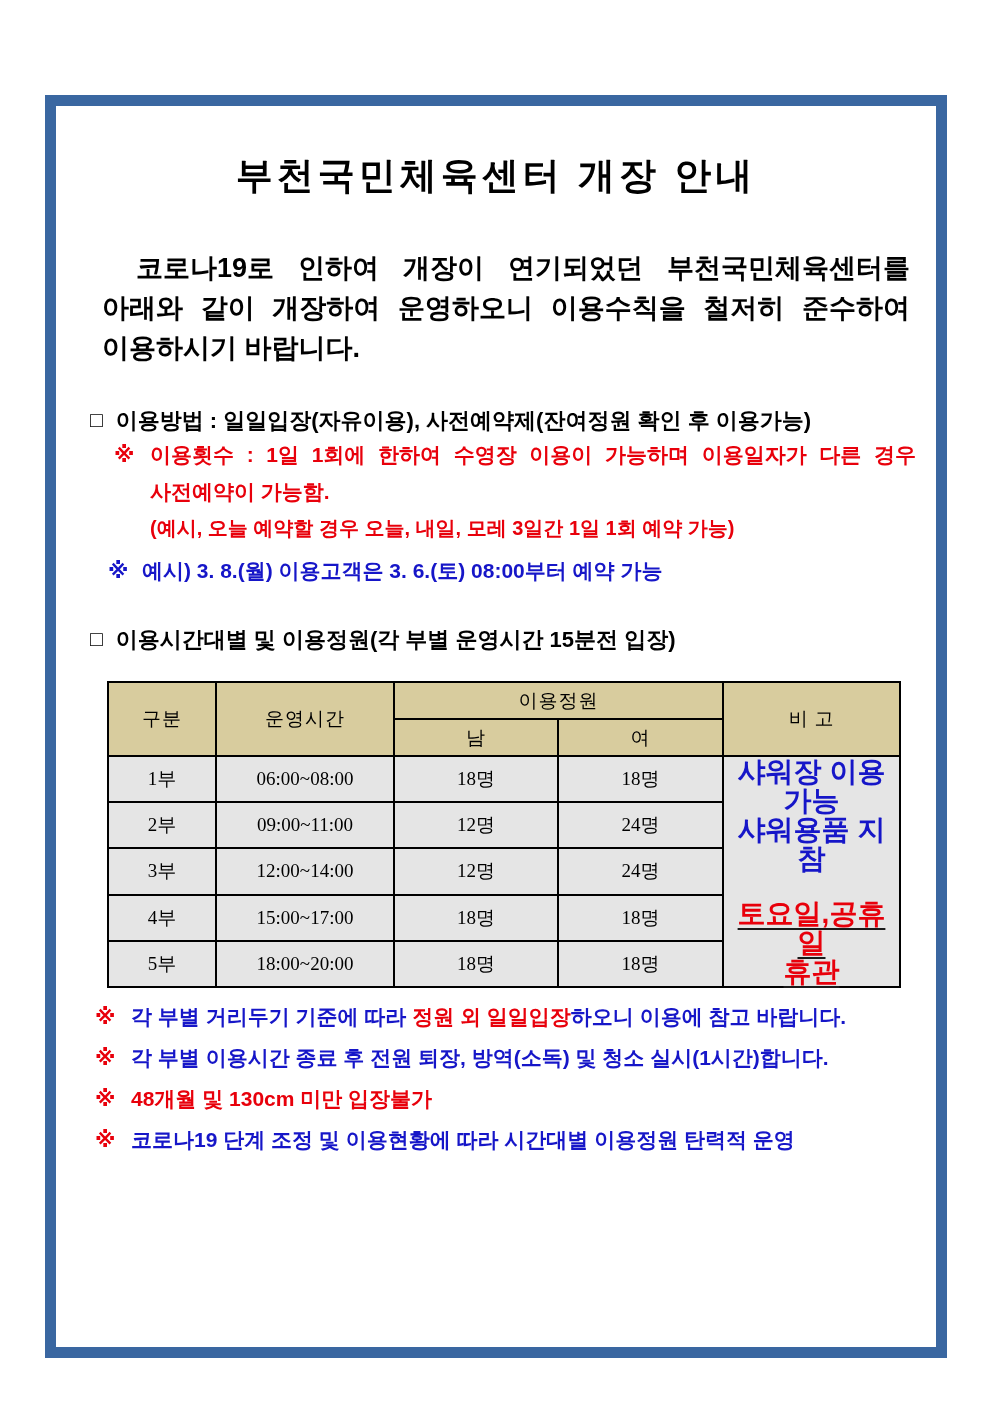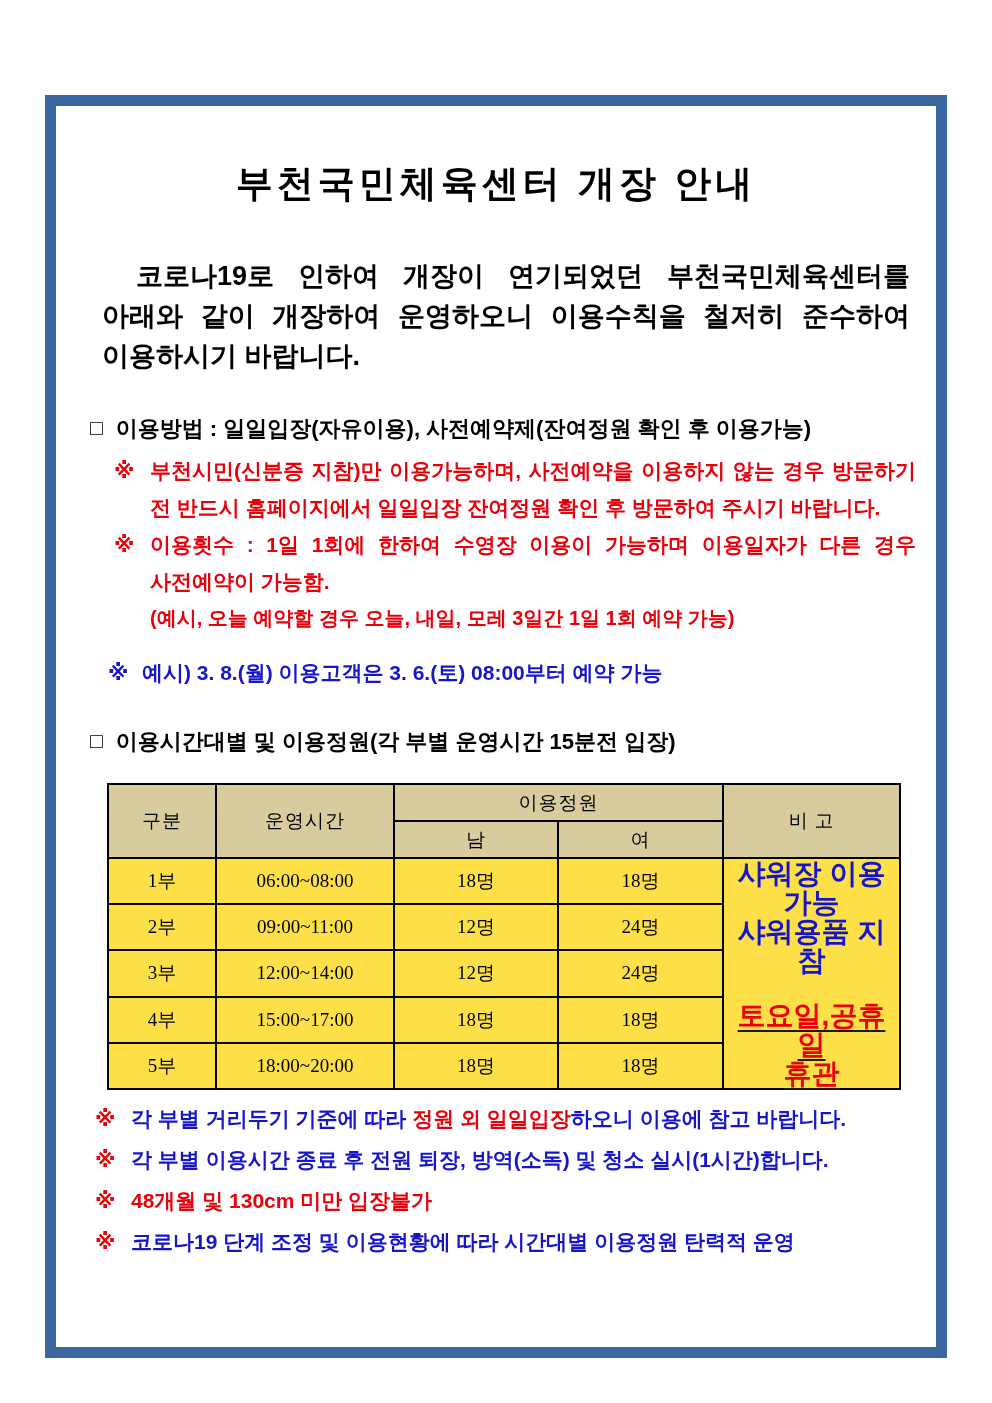--- a/index.html
+++ b/index.html
@@ -15,21 +15,21 @@
     background: #ffffff;
     overflow: hidden;
     color: #000;
     font-family: "Liberation Sans", "DejaVu Sans", sans-serif;
   }
   .frame {
     margin: 95px 45px 0 45px;
     width: 902px; height: 1263px;
     border: 11px solid var(--border-blue);
     background: #fff;
-    padding: 8px 20px;
+    padding: 0 20px;
     overflow: hidden;
   }
   .title {
     margin: 46px 0 0 0;
     text-align: center;
     font-size: 37px;
     line-height: 48px;
     font-weight: bold;
     letter-spacing: 4px;
   }
@@ -66,21 +66,21 @@
   }
   .hang .marker { display: inline-block; width: 36px; margin-left: -36px; }
   .redblock { margin-top: 8px; }
   .cont {
     padding-left: 74px;
     font-size: 20px;
     font-weight: bold;
     line-height: 37px;
   }
   .blue-ex {
-    margin-top: 18px;
+    margin-top: 6px;
     padding-left: 32px;
     font-size: 21px;
     font-weight: bold;
     line-height: 36px;
   }
   .blue-ex .marker { display: inline-block; width: 34px; }
   table.schedule {
     border-collapse: collapse;
     margin: 26px 0 0 31px;
     font-family: "Liberation Serif", "DejaVu Serif", serif;
@@ -88,21 +88,21 @@
     text-align: center;
     table-layout: fixed;
   }
   table.schedule th, table.schedule td { border: 2px solid #000; padding: 0; }
   table.schedule thead th {
     background: var(--table-header-bg);
     font-weight: normal;
     height: 37px;
     letter-spacing: 1px;
   }
-  table.schedule tbody td { height: 40px; background: #fde047; }
+  table.schedule tbody td { height: 40px; background: #e5e5e5; }
   .remark-cell {
     font-family: "Liberation Sans", "DejaVu Sans", sans-serif;
     font-weight: bold;
     font-size: 28px;
     line-height: 29px;
     vertical-align: middle;
   }
   .remark-line { display: block; }
   .remark-gap { height: 26px; }
   .remark-closed {
@@ -129,23 +129,20 @@
 
     <h1 class="title">부천국민체육센터 개장 안내</h1>
 
     <p class="intro">코로나19로 인하여 개장이 연기되었던 부천국민체육센터를 아래와 같이 개장하여 운영하오니 이용수칙을 철저히 준수하여 이용하시기 바랍니다.</p>
 
 
     <div class="sec sec2">
       <span class="bullet">□</span><span>이용방법 : 일일입장(자유이용), 사전예약제(잔여정원 확인 후 이용가능)</span>
     </div>
 
-    <div class="hang red redblock">
-      <span class="marker">※</span><span>부천시민(신분증 지참)만 이용가능하며, 사전예약을 이용하지 않는 경우 방문하기 전 반드시 홈페이지에서 일일입장 잔여정원 확인 후 방문하여 주시기 바랍니다.</span>
-    </div>
     <div class="hang red">
       <span class="marker">※</span><span>이용횟수 : 1일 1회에 한하여 수영장 이용이 가능하며 이용일자가 다른 경우 사전예약이 가능함.</span>
     </div>
     <div class="cont red">(예시, 오늘 예약할 경우 오늘, 내일, 모레 3일간 1일 1회 예약 가능)</div>
 
 
     <div class="blue-ex blue">
       <span class="marker">※</span><span>예시) 3. 8.(월) 이용고객은 3. 6.(토) 08:00부터 예약 가능</span>
     </div>
 

